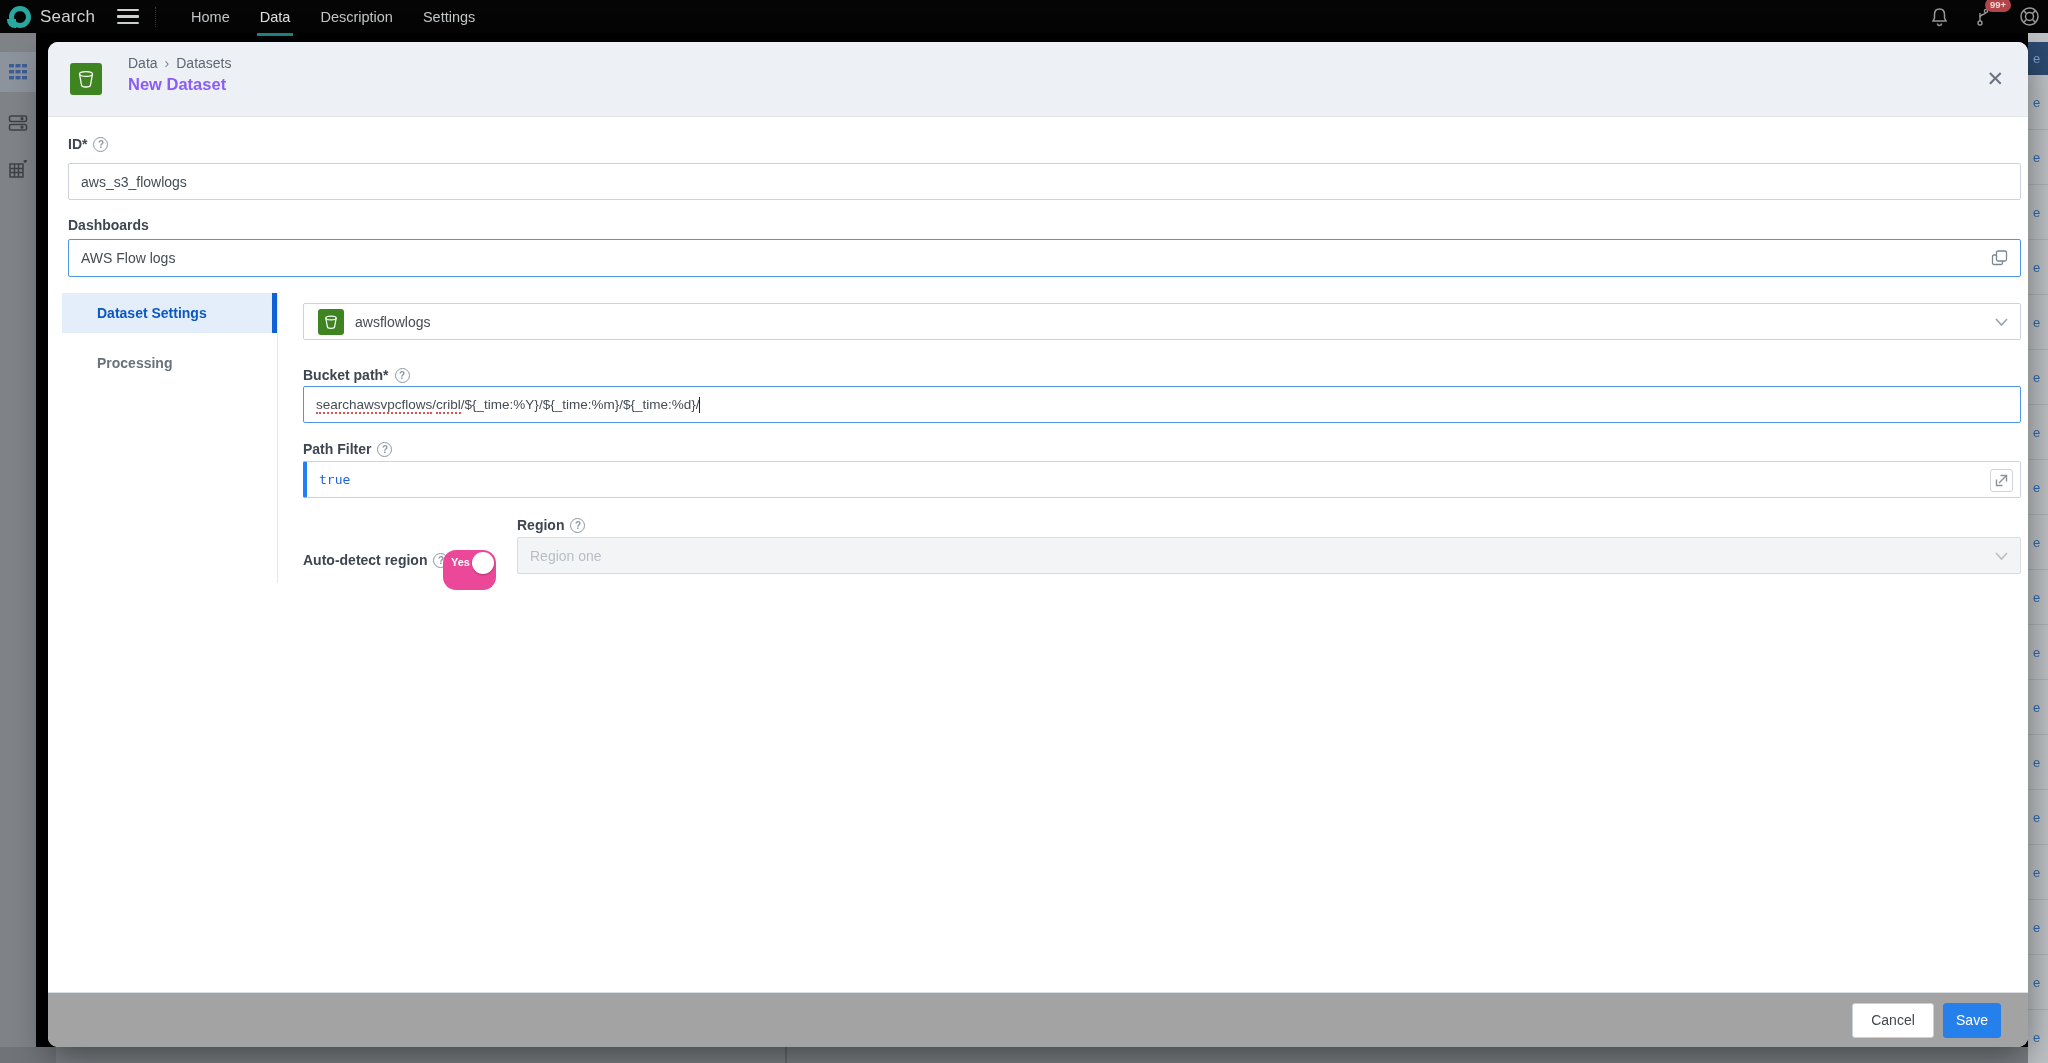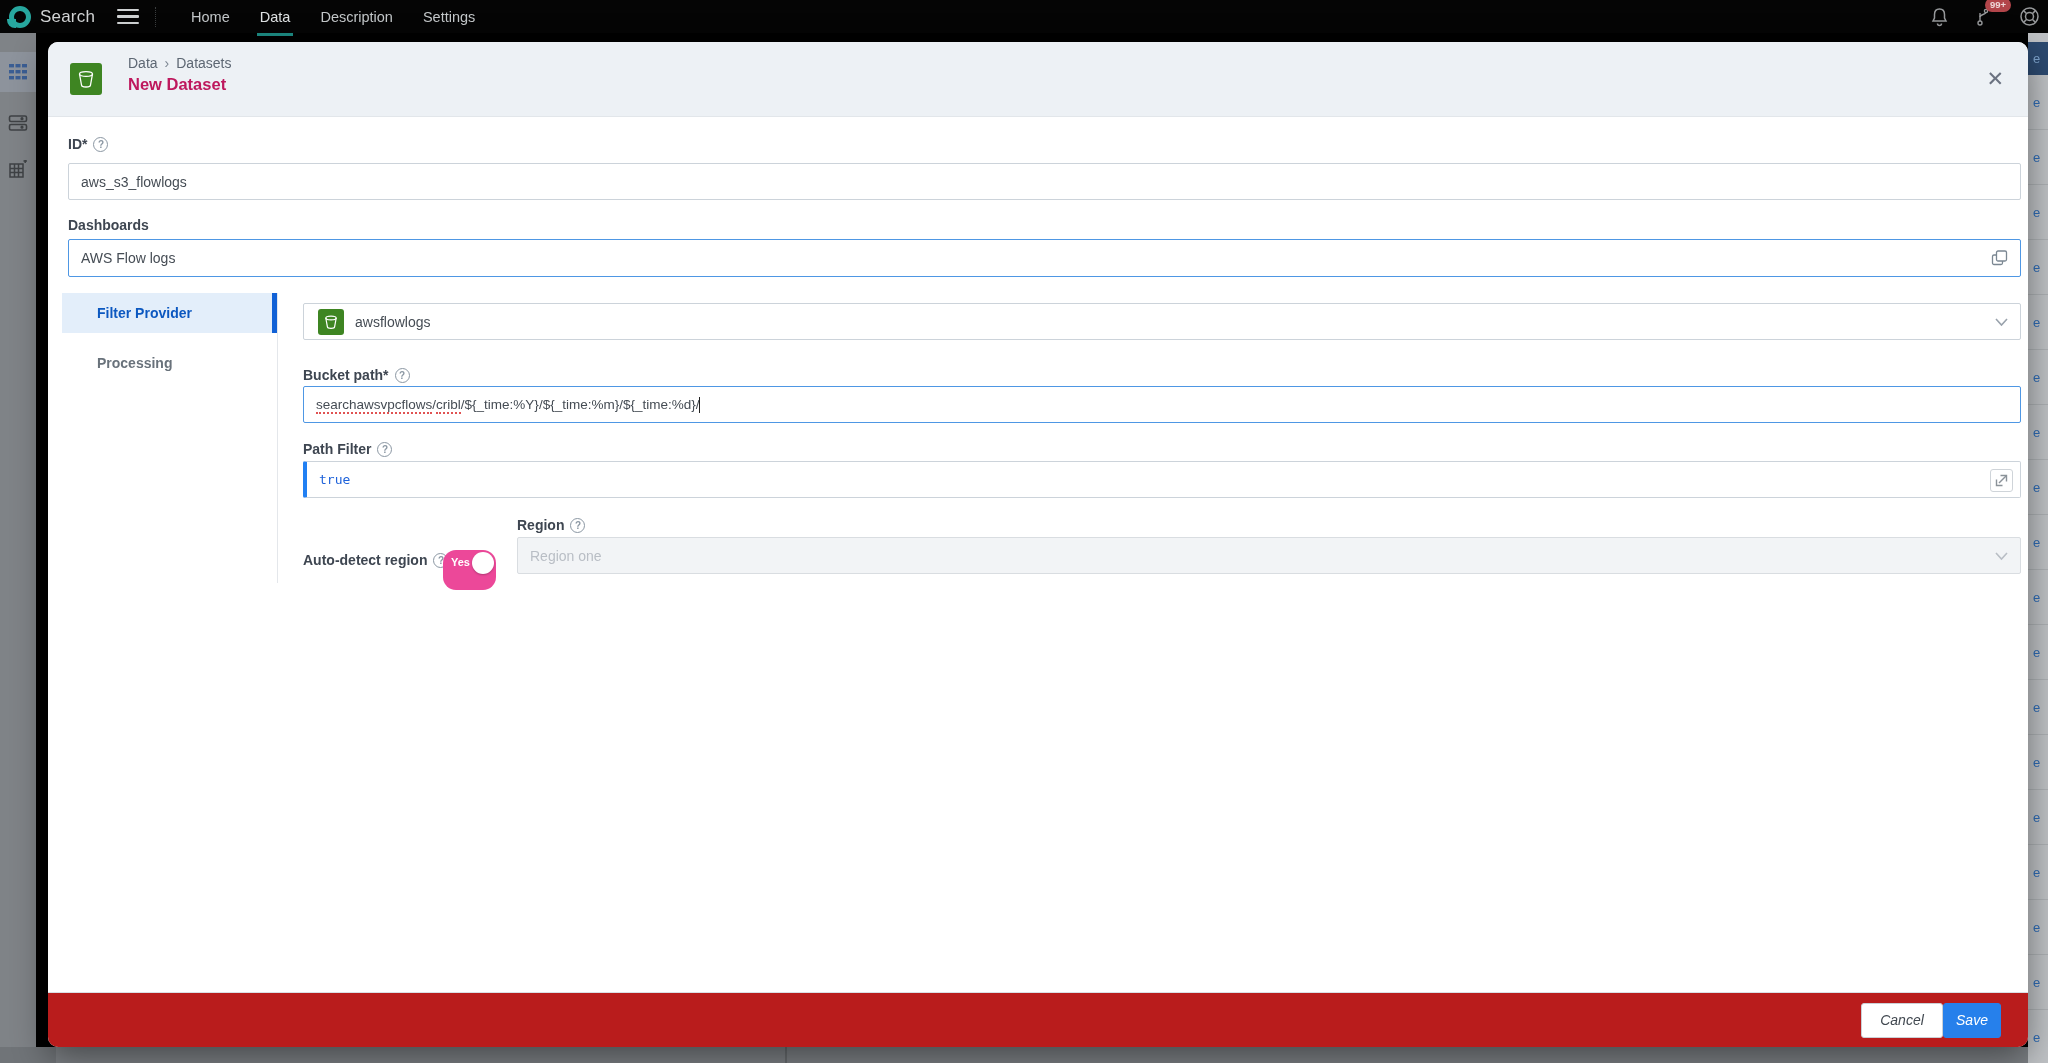--- a/index.html
+++ b/index.html
@@ -41,21 +41,21 @@
 
   
   #modal { position:absolute; left:48px; top:42px; width:1980px; height:1005px; background:#fff;
            border-radius:10px; box-shadow:0 10px 35px rgba(0,0,0,.45); z-index:5; }
   #modal-header { position:absolute; left:0; top:0; width:100%; height:75px; background:#edf1f5;
                   border-radius:10px 10px 0 0; border-bottom:1px solid #e2e6ea; }
   #ds-icon { position:absolute; left:22px; top:21px; width:32px; height:32px; background:#3e8522;
              border-radius:3px; display:flex; align-items:center; justify-content:center; }
   #breadcrumb { position:absolute; left:80px; top:13px; font-size:14px; color:#5d6773; }
   #breadcrumb .sep { margin:0 7px; color:#7c8692; }
-  #modal-title { position:absolute; left:80px; top:33px; font-size:16.5px; font-weight:bold; color:#be185d; }
+  #modal-title { position:absolute; left:80px; top:33px; font-size:16.5px; font-weight:bold; color:#8b5cf6; }
   #close-btn { position:absolute; right:24px; top:26px; font-size:21px; color:#6b7280; cursor:pointer; line-height:1; }
 
   .field-label { position:absolute; font-size:14px; font-weight:600; color:#3e4651; display:flex; align-items:center; gap:6px; }
   .help { width:15px; height:15px; border:1.3px solid #8b97a3; border-radius:50%; color:#8b97a3;
           font-size:10px; font-weight:600; display:inline-flex; align-items:center; justify-content:center; }
   .tbox { position:absolute; background:#fff; border:1px solid #ccd3da; border-radius:2px;
           font-size:14px; color:#454c54; display:flex; align-items:center; padding:0 12px; }
   .tbox.focused { border:1.5px solid #4e97e4; }
 
   
@@ -77,23 +77,23 @@
                 border-radius:3px; background:#fff; display:flex; align-items:center; justify-content:center; cursor:pointer; }
 
   #region-select { background:#f2f4f6; border:1px solid #d9dde1; color:#b9bec5; cursor:not-allowed; }
 
   #toggle { position:absolute; left:395px; top:508px; width:53px; height:40px; background:#ec4899;
             border-radius:13px; cursor:pointer; }
   #toggle-label { position:absolute; left:8px; top:6px; color:#fff; font-size:11px; font-weight:600; }
   #toggle-knob { position:absolute; right:2px; top:2px; width:22px; height:22px; background:#fff;
                  border-radius:50%; box-shadow:0 1px 2px rgba(0,0,0,.25); }
 
-  #modal-footer { position:absolute; left:0; top:950px; width:100%; height:55px; background:#b91c1c;
+  #modal-footer { position:absolute; left:0; top:950px; width:100%; height:55px; background:#a3a3a3;
                   border-top:1px solid #dadfe4; border-radius:0 0 10px 10px;
-                  display:flex; align-items:center; justify-content:flex-end; padding-right:27px;font-style:italic; }
+                  display:flex; align-items:center; justify-content:flex-end; gap:9px; padding-right:27px; }
   .btn { height:35px; border-radius:3px; font-size:14px; display:flex; align-items:center;
          justify-content:center; cursor:pointer; }
   #cancel-btn { width:82px; background:#fff; border:1px solid #cbd0d6; color:#414850; }
   #save-btn { width:58px; background:#2680eb; border:1px solid #2680eb; color:#fff; }
 </style>
 </head>
 <body>
 
 <div id="side-strip">
   <div class="side-item selected" style="top:19px">
@@ -234,21 +234,21 @@
     <span>Dashboards</span>
   </div>
   <div class="tbox focused" style="left:20px; top:197px; width:1953px; height:38px">
     <span>AWS Flow logs</span>
     <svg class="chev" width="17" height="17" viewBox="0 0 17 17" fill="none" stroke="#7b8792" stroke-width="1.3">
       <rect x="5.5" y="1.5" width="10" height="10" rx="1.5"></rect>
       <path d="M11.5 11.5 L11.5 13.5 a1.5 1.5 0 0 1 -1.5 1.5 L3 15 a1.5 1.5 0 0 1 -1.5 -1.5 L1.5 7 a1.5 1.5 0 0 1 1.5 -1.5 L5.5 5.5"></path>
     </svg>
   </div>
 
-  <div class="vtab active" style="top:251px">Filter Provider</div>
+  <div class="vtab active" style="top:251px">Dataset Settings</div>
   <div class="vtab" style="top:301px">Processing</div>
   <div id="tab-divider"></div>
 
   <div class="tbox" style="left:255px; top:261px; width:1718px; height:37px; padding-left:14px">
     <span class="prov-icon">
       <svg width="16" height="16" viewBox="0 0 20 20" fill="none" stroke="#fff" stroke-width="1.5">
         <ellipse cx="10" cy="5" rx="6.5" ry="2.4"></ellipse>
         <path d="M3.5 5 L5.5 16 C5.5 17.2 8 18 10 18 C12 18 14.5 17.2 14.5 16 L16.5 5"></path>
       </svg>
     </span>

